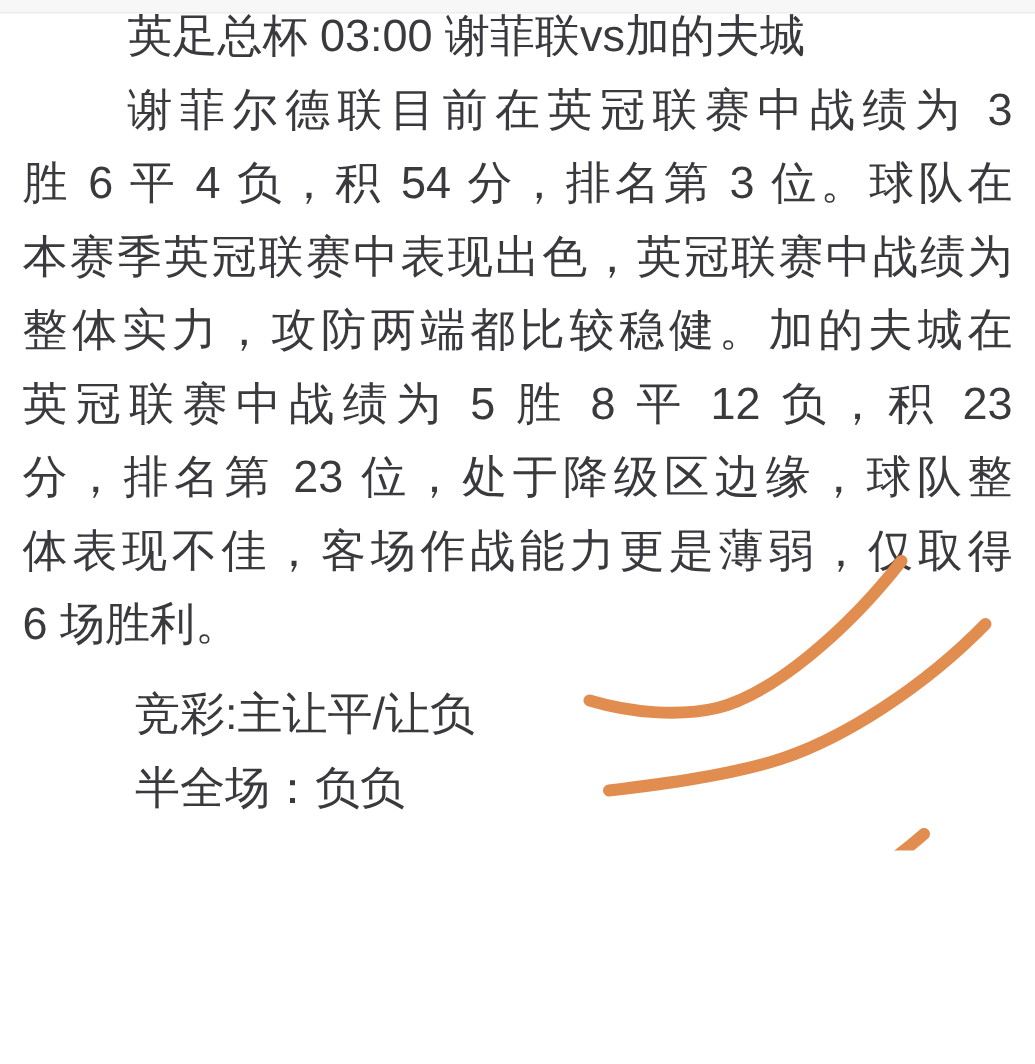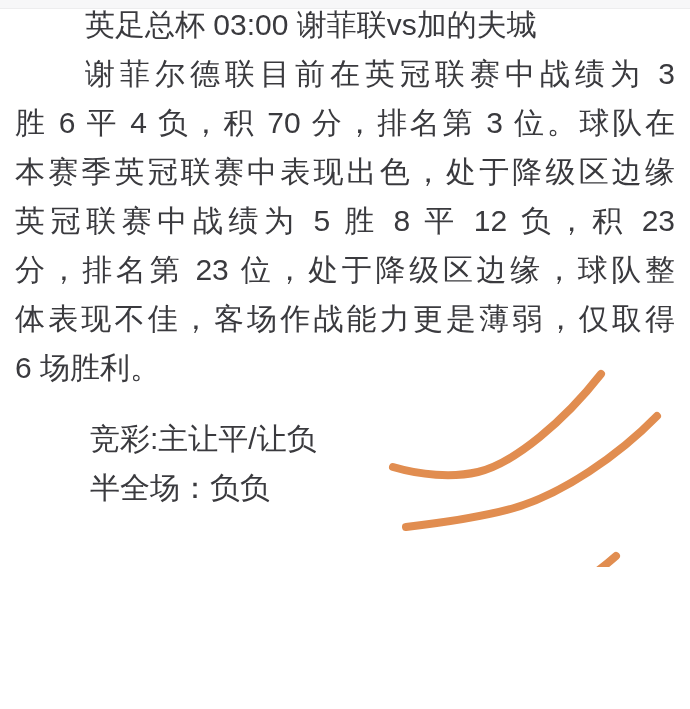--- a/index.html
+++ b/index.html
@@ -15,21 +15,21 @@
   .content{
     position:absolute;top:0;left:15px;width:660px;
     color:#3a3a3e;font-size:30px;z-index:1;
   }
   .para-line{
     height:49px;line-height:49px;overflow:hidden;
     text-align:justify;text-align-last:justify;
   }
   .para-line.natural{text-align:left;text-align-last:left;}
   .para-line.indent{text-indent:70px;}
-  .tips{margin-top:22px;}
+  .tips{margin-top:11px;}
   .tip-line{
     height:49px;line-height:49px;padding-left:75px;
     text-align:left;white-space:nowrap;overflow:hidden;
   }
   .annotation-svg{
     position:absolute;top:0;left:0;width:690px;height:709px;
     z-index:2;pointer-events:none;
   }
   .watermark{
     position:absolute;top:666px;left:489px;right:-2px;height:29px;
@@ -50,22 +50,23 @@
 <body>
 
 <div class="page">
 
   <div class="top-strip"></div>
 
   <div class="content">
     <div class="para-line natural indent">英足总杯 03:00 谢菲联vs加的夫城</div>
 
     <div class="para-line indent">谢菲尔德联目前在英冠联赛中战绩为 3</div>
-    <div class="para-line">胜 6 平 4 负，积 70 分，排名第 3 位。球队在</div>
-    <div class="para-line">本赛季英冠联赛中表现出色，处于降级区边缘</div>
+    <div class="para-line">胜 6 平 4 负，积 54 分，排名第 3 位。球队在</div>
+    <div class="para-line">本赛季英冠联赛中表现出色，英冠联赛中战绩为</div>
+    <div class="para-line">整体实力，攻防两端都比较稳健。加的夫城在</div>
     <div class="para-line">英冠联赛中战绩为 5 胜 8 平 12 负，积 23</div>
     <div class="para-line">分，排名第 23 位，处于降级区边缘，球队整</div>
     <div class="para-line">体表现不佳，客场作战能力更是薄弱，仅取得</div>
     <div class="para-line natural">6 场胜利。</div>
 
     <div class="tips">
       <div class="tip-line">竞彩:主让平/让负</div>
       <div class="tip-line">半全场：负负</div>
     </div>
   </div>

